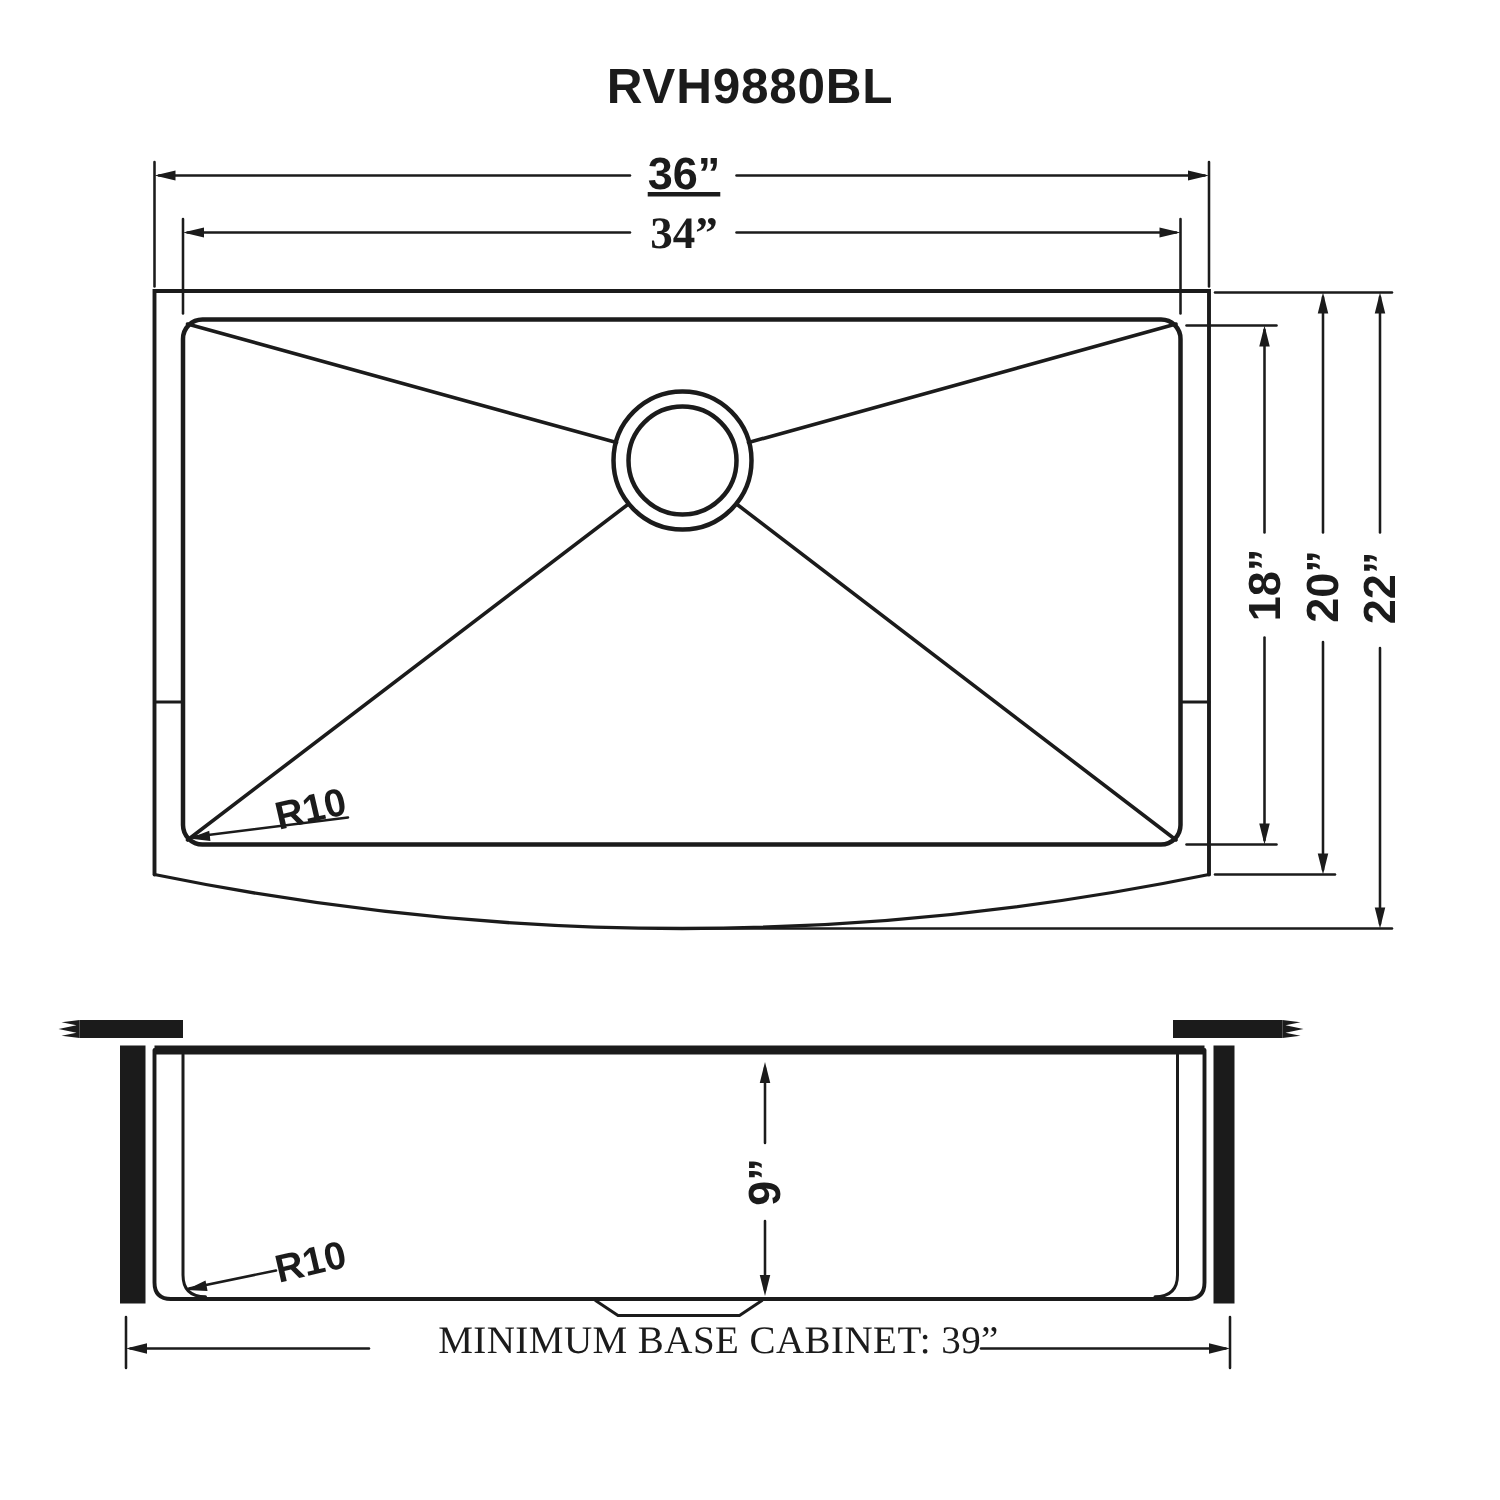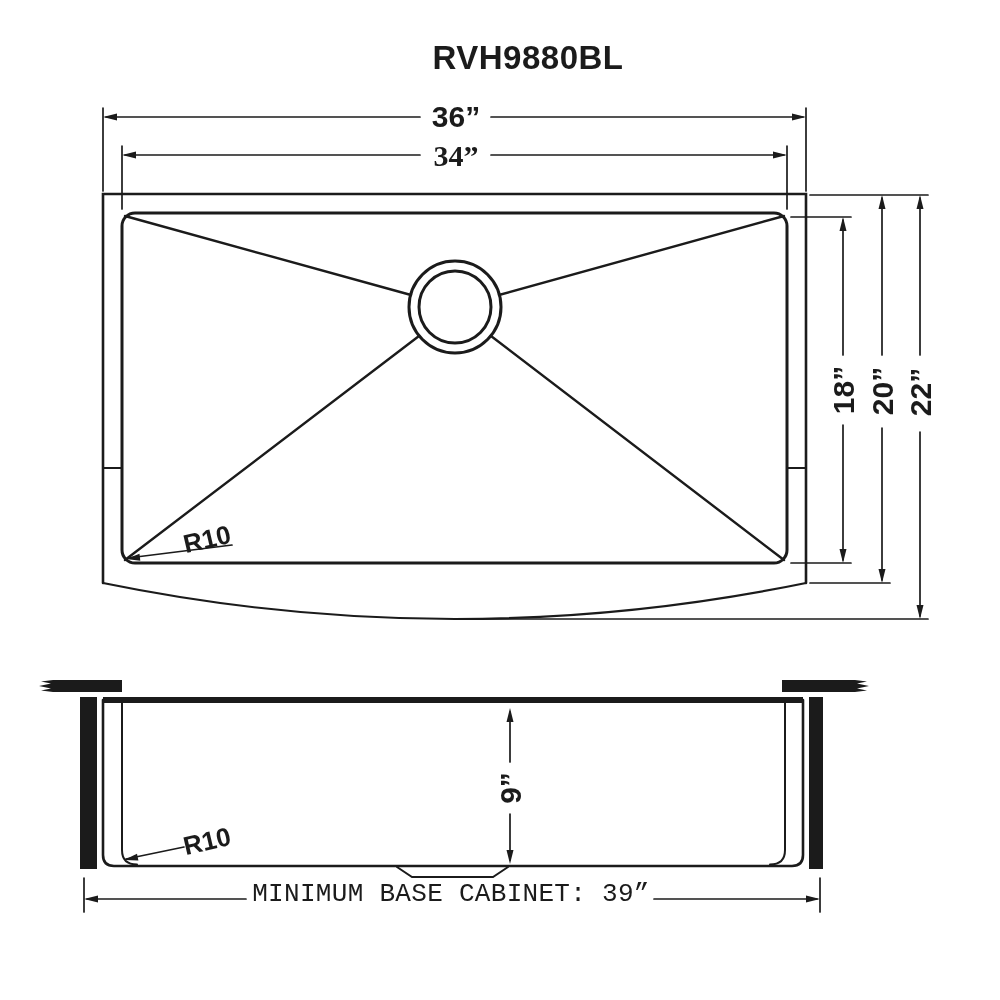--- a/index.html
+++ b/index.html
@@ -17,22 +17,22 @@
     color:#1b1b1b;
     font-weight:bold;
     white-space:nowrap;
     line-height:1;
   }
   .title{font-size:33px;letter-spacing:.5px;}
   .dim{font-size:30px;}
   .rot{transform:translate(-50%,-50%) rotate(-90deg);}
   .tilt{font-size:26px;transform:translate(-50%,-50%) rotate(-13deg);}
   .note{
-    font-family:Liberation Mono, monospace;
-    font-size:26px;font-weight:500;letter-spacing:.3px;
+    font-family:Liberation Serif, serif;
+    font-size:26px;font-weight:500;letter-spacing:.3px;margin-left:28px;
   }
 </style>
 </head>
 <body>
 
 <div id="stage">
 
   <svg id="drawing" width="1000" height="1000" viewBox="0 0 1000 1000" fill="none" stroke="#1b1b1b" stroke-linecap="round">
 
     <g>
@@ -144,23 +144,23 @@
         <line x1="84" y1="878" x2="84" y2="912"></line>
         <line x1="820" y1="878" x2="820" y2="912"></line>
         <line x1="87" y1="899" x2="246" y2="899"></line>
         <line x1="654" y1="899" x2="817" y2="899"></line>
         <polygon fill="#1b1b1b" stroke="none" points="84,899 98,895.5 98,902.5"></polygon>
         <polygon fill="#1b1b1b" stroke="none" points="820,899 806,895.5 806,902.5"></polygon>
       </g>
     </g>
   </svg>
 
-  <div class="label title" style="left:528px;top:57px;">RVH9880BL</div>
+  <div class="label title" style="left:500px;top:57px;">RVH9880BL</div>
 
-  <div class="label dim" style="left:456px;top:117px;">36”</div>
+  <div class="label dim" style="left:456px;top:117px;text-decoration:underline;">36”</div>
 
   <div class="label dim" style="left:456px;top:156px;font-family:Liberation Serif, serif;">34”</div>
 
   <div class="label dim rot" style="left:844px;top:390px;">18”</div>
 
   <div class="label dim rot" style="left:883px;top:391px;">20”</div>
 
   <div class="label dim rot" style="left:921px;top:392px;">22”</div>
 
   <div class="label tilt" style="left:207px;top:539px;">R10</div>

